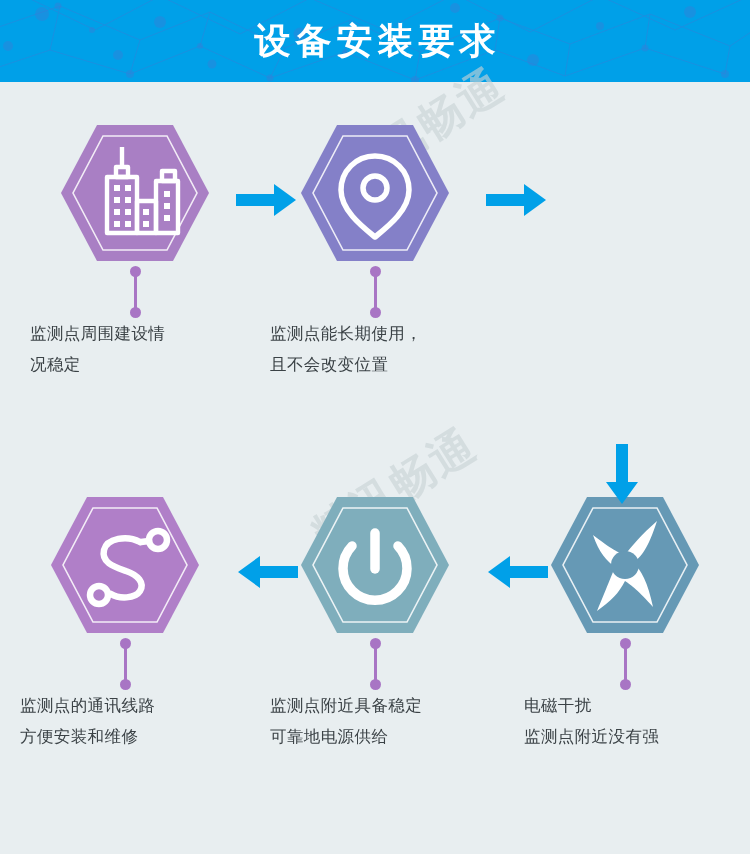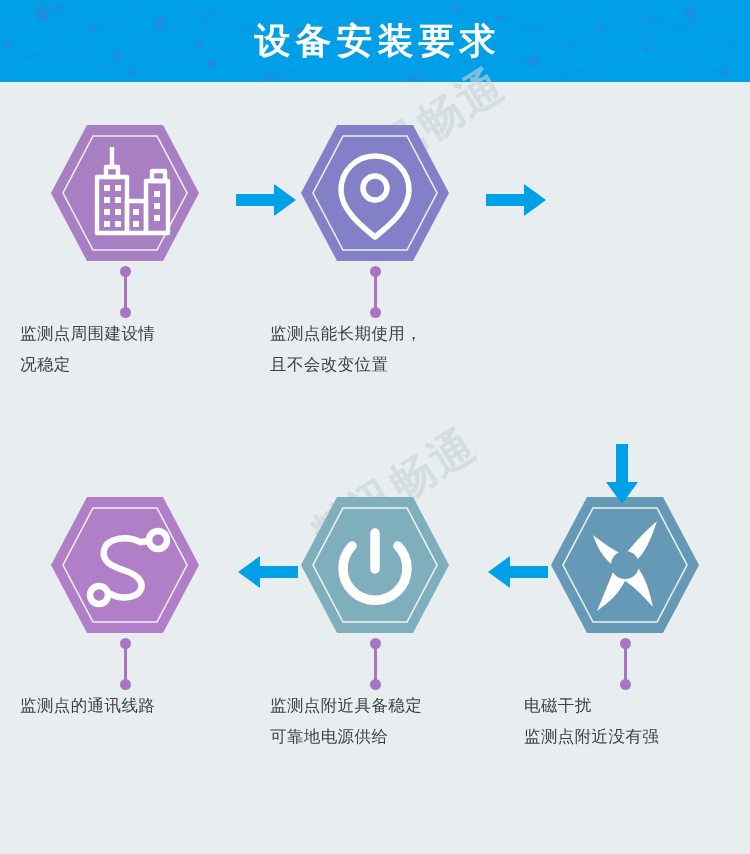--- a/index.html
+++ b/index.html
@@ -122,21 +122,21 @@
     letter-spacing: 0.4px;
   }
   .caption-right { margin-left: 24px; }
 
   
   .arrow {
     position: absolute;
   }
 
   
-  #node-1 { left: 0px;   top: 120px; }
+  #node-1 { left: 10px;   top: 120px; }
   #node-2 { left: 250px; top: 120px; }
   #node-3 { left: 500px; top: 120px; }
   #node-4 { left: 500px; top: 492px; }
   #node-5 { left: 250px; top: 492px; }
   #node-6 { left: 0px;   top: 492px; }
 
   #arrow-1 { left: 236px; top: 181px; }
   #arrow-2 { left: 486px; top: 181px; }
   #arrow-3 { left: 603px; top: 444px; }
   #arrow-4 { left: 486px; top: 553px; }
@@ -297,20 +297,21 @@
         <circle cx="50" cy="100" r="9" fill="none" stroke="#ffffff" stroke-width="6.5"></circle>
       </svg>
     </div>
     <div class="connector">
       <div class="dot-top"></div>
       <div class="line"></div>
       <div class="dot-bottom"></div>
     </div>
     <div class="caption">
       <div>监测点的通讯线路</div>
+      <div>方便安装和维修</div>
     </div>
   </div>
 
   <svg class="arrow" id="arrow-1" width="62" height="38" viewBox="0 0 62 38">
     <path d="M0 13 L38 13 L38 3 L60 19 L38 35 L38 25 L0 25 Z" fill="#00a0e8"></path>
   </svg>
 
   <svg class="arrow" id="arrow-2" width="62" height="38" viewBox="0 0 62 38">
     <path d="M0 13 L38 13 L38 3 L60 19 L38 35 L38 25 L0 25 Z" fill="#00a0e8"></path>
   </svg>

